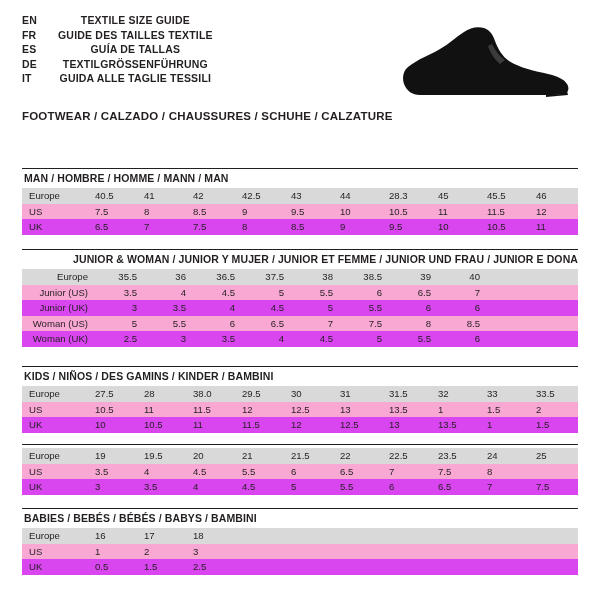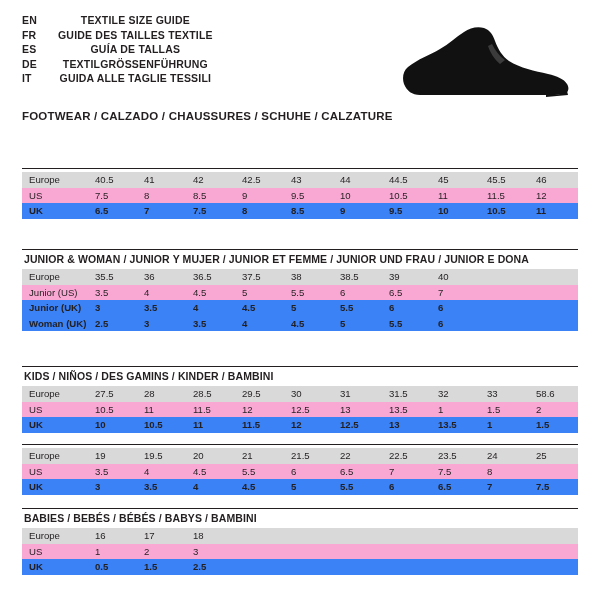--- a/index.html
+++ b/index.html
@@ -90,21 +90,21 @@
     border-radius: 7px;
   }
   table.size td {
     padding: 0 0 0 7px;
     line-height: 15.5px;
     white-space: nowrap;
     overflow: hidden;
   }
   table.size tr.shaded td { background: #d9d9d9; }
   table.size tr.plain td  { background: #f9a8d4; }
-  table.size tr.light td  { background: #3b82f6; font-weight: bold; }
+  table.size tr.light td  { background: #d946ef; }
   td.rowlabel { width: 66px; }
   .hr-line {
     border: 0;
     border-top: 1px solid #231f20;
     margin: 0 0 3px 0;
   }
 </style>
 </head>
 <body>
 
@@ -145,35 +145,36 @@
         L24 73 C16 73 11 69 8 62 Z"></path>
       <path fill="#111111" d="M150 73 C160 73 168 72 171 69 L172 73 L150 75 Z"></path>
       <path fill="#ffffff" d="M96 22 C99 28 103 34 109 38 L104 42 C98 37 94 30 92 24 Z" opacity="0.18"></path>
     </svg>
   </div>
 
   <div class="footwear-line">FOOTWEAR / CALZADO / CHAUSSURES / SCHUHE / CALZATURE</div>
 
   <div class="section" style="top:168px;">
     <hr class="hr-line">
+    <div class="section-title">MAN / HOMBRE / HOMME / MANN / MAN</div>
     <table class="size">
       <colgroup>
           <col style="width:66px">
           <col span="10" style="width:49px">
         </colgroup>
       <tbody>
         <tr class="shaded">
           <td class="rowlabel">Europe</td>
           <td>40.5</td>
           <td>41</td>
           <td>42</td>
           <td>42.5</td>
           <td>43</td>
           <td>44</td>
-          <td>44.5</td>
+          <td>28.3</td>
           <td>45</td>
           <td>45.5</td>
           <td>46</td>
         </tr>
         <tr class="plain">
           <td class="rowlabel">US</td>
           <td>7.5</td>
           <td>8</td>
           <td>8.5</td>
           <td>9</td>
@@ -194,21 +195,21 @@
           <td>9</td>
           <td>9.5</td>
           <td>10</td>
           <td>10.5</td>
           <td>11</td>
         </tr>
       </tbody>
     </table>
   </div>
 
-  <div class="section" style="top:249px;">
+  <div class="section" style="top:249px;text-align:right;">
     <hr class="hr-line">
     <div class="section-title">JUNIOR &amp; WOMAN / JUNIOR Y MUJER / JUNIOR ET FEMME / JUNIOR UND FRAU / JUNIOR E DONA</div>
     <table class="size">
       <colgroup>
           <col style="width:66px">
           <col span="8" style="width:49px">
           <col style="width:98px">
         </colgroup>
       <tbody>
         <tr class="shaded">
@@ -240,20 +241,32 @@
           <td>3</td>
           <td>3.5</td>
           <td>4</td>
           <td>4.5</td>
           <td>5</td>
           <td>5.5</td>
           <td>6</td>
           <td>6</td>
           <td class="empty"></td>
         </tr>
+        <tr class="plain">
+          <td class="rowlabel">Woman (US)</td>
+          <td>5</td>
+          <td>5.5</td>
+          <td>6</td>
+          <td>6.5</td>
+          <td>7</td>
+          <td>7.5</td>
+          <td>8</td>
+          <td>8.5</td>
+          <td class="empty"></td>
+        </tr>
         <tr class="light">
           <td class="rowlabel">Woman (UK)</td>
           <td>2.5</td>
           <td>3</td>
           <td>3.5</td>
           <td>4</td>
           <td>4.5</td>
           <td>5</td>
           <td>5.5</td>
           <td>6</td>
@@ -269,28 +282,28 @@
     <table class="size">
       <colgroup>
           <col style="width:66px">
           <col span="10" style="width:49px">
         </colgroup>
       <tbody>
         <tr class="shaded">
           <td class="rowlabel">Europe</td>
           <td>27.5</td>
           <td>28</td>
-          <td>28.5</td>
+          <td>38.0</td>
           <td>29.5</td>
           <td>30</td>
           <td>31</td>
           <td>31.5</td>
           <td>32</td>
           <td>33</td>
-          <td>58.6</td>
+          <td>33.5</td>
         </tr>
         <tr class="plain">
           <td class="rowlabel">US</td>
           <td>10.5</td>
           <td>11</td>
           <td>11.5</td>
           <td>12</td>
           <td>12.5</td>
           <td>13</td>
           <td>13.5</td>

